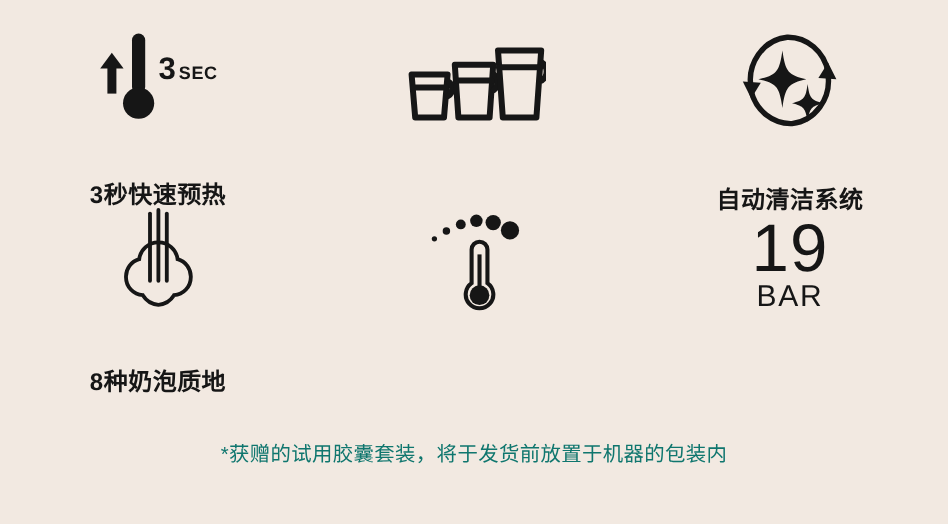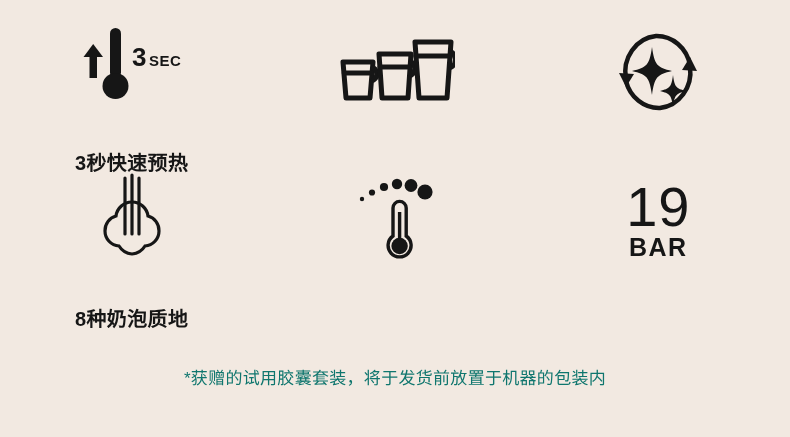--- a/index.html
+++ b/index.html
@@ -78,21 +78,21 @@
   }
   .bar-icon .bar-number {
     font-size: 56px;
     font-weight: 300;
     letter-spacing: 1px;
     color: #161616;
     line-height: 0.95;
   }
   .bar-icon .bar-unit {
     font-size: 25px;
-    font-weight: bold;
+    font-weight: normal;
     letter-spacing: 1.5px;
     color: #161616;
     margin-top: 1px;
   }
 
   
   .footnote {
     flex: 1;
     display: flex;
     align-items: flex-start;
@@ -163,20 +163,21 @@
           </g>
 
           <polygon points="14,60 7,46 22,47" fill="#161616"></polygon>
           <polygon points="78,30 85,44 70,43" fill="#161616"></polygon>
 
           <path d="M40,20 C42.5,38 45,40.5 60,44 C45,47.5 42.5,50 40,68 C37.5,50 35,47.5 20,44 C35,40.5 37.5,38 40,20 Z" fill="#161616"></path>
 
           <path d="M61,48 C62.6,60 64,61.5 74,64 C64,66.5 62.6,68 61,80 C59.4,68 58,66.5 48,64 C58,61.5 59.4,60 61,48 Z" fill="#161616"></path>
         </svg>
       </div>
+      <div class="feature-label">自动清洁系统</div>
     </div>
 
     <div class="feature-cell row2">
       <div class="icon-box">
         <svg width="86" height="92" viewBox="0 0 86 92" aria-hidden="true">
           <g fill="none" stroke="#161616" stroke-width="3.2" stroke-linecap="round">
 
             <path d="M43,30
                      a16,16 0 0 0 -16,14
                      a15,15 0 0 0 -11,15

